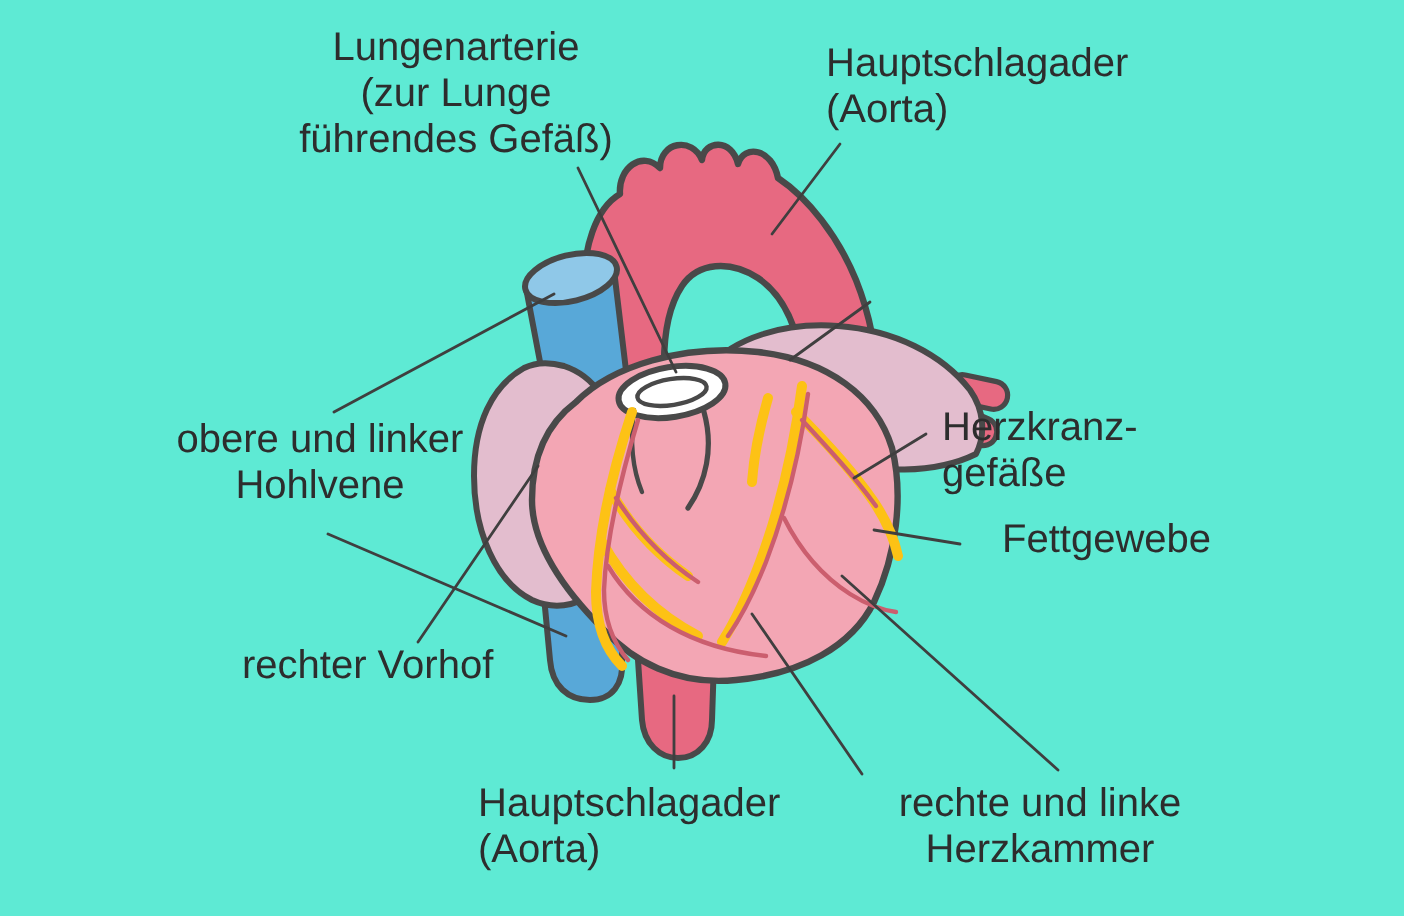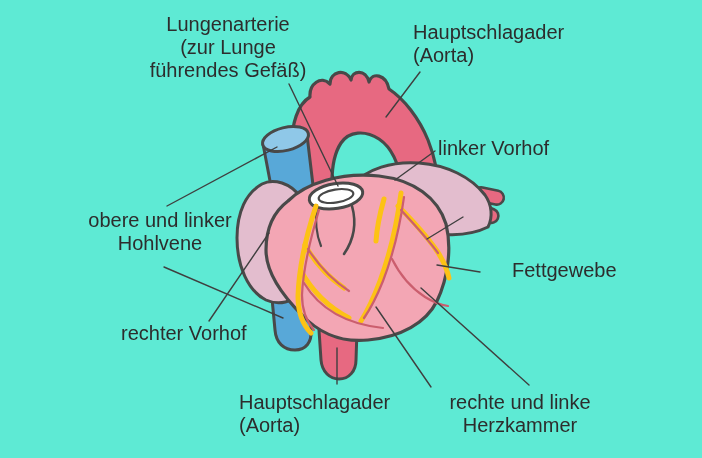--- a/index.html
+++ b/index.html
@@ -105,24 +105,25 @@
     </g>
   </svg>
 
   <div class="lbl center" style="left:112px; top:13px; width:232px;">Lungenarterie
 (zur Lunge
 führendes Gefäß)</div>
 
   <div class="lbl" style="left:413px; top:21px;">Hauptschlagader
 (Aorta)</div>
 
-  <div class="lbl" style="left:438px; top:137px;">linker Vorhof</div>
 
+  <div class="lbl" style="left:471px; top:203px;">Herzkranz-
+gefäße</div>
 
-  <div class="lbl" style="left:512px; top:259px;">Fettgewebe</div>
+  <div class="lbl" style="left:501px; top:259px;">Fettgewebe</div>
 
   <div class="lbl center" style="left:56px; top:209px; width:208px;">obere und linker
 Hohlvene</div>
 
   <div class="lbl" style="left:121px; top:322px;text-align:right;">rechter Vorhof</div>
 
   <div class="lbl" style="left:239px; top:391px;">Hauptschlagader
 (Aorta)</div>
 
   <div class="lbl center" style="left:436px; top:391px; width:168px;">rechte und linke

